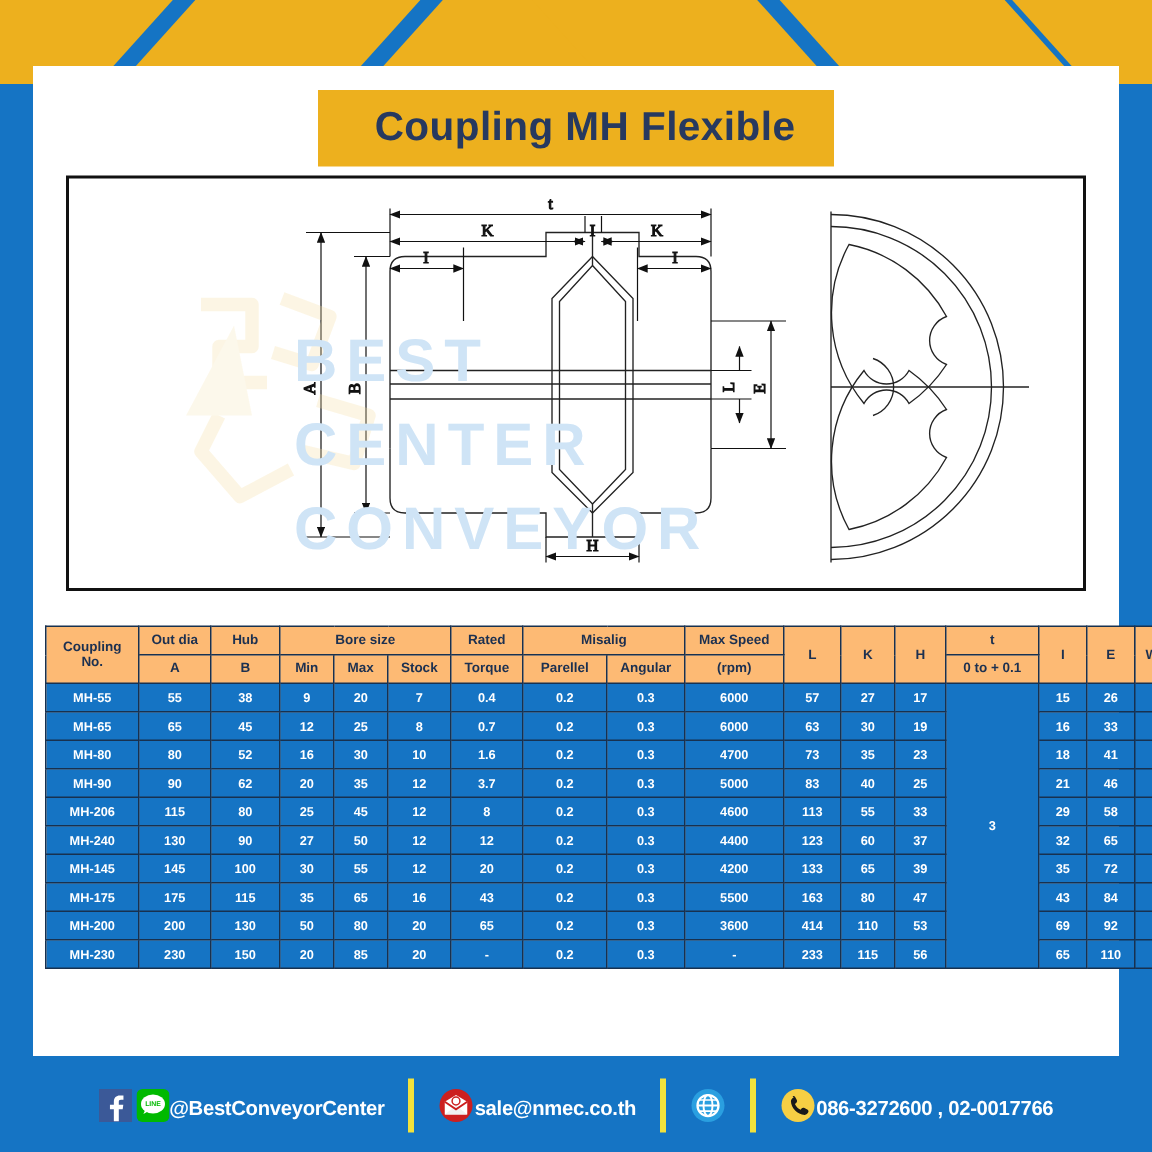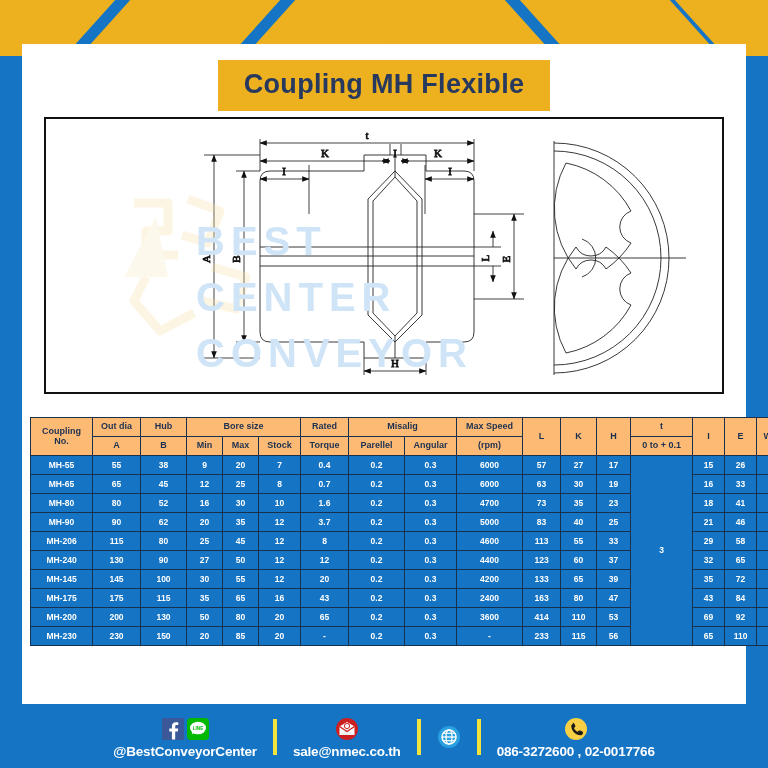--- a/index.html
+++ b/index.html
@@ -43,21 +43,21 @@
     position: absolute; left: 0; top: 16px;
     width: 724px; text-align: center;
   }
   .title-banner {
     display: inline-block;
     background: #edb01e;
     color: #27395f;
     font-size: 27px;
     font-weight: bold;
     letter-spacing: .3px;
-    padding: 9px 26px 11px 26px;
+    padding: 9px 26px 11px 38px;
   }
 
   
   .draw-frame {
     position: absolute;
     left: 22px; top: 73px;
     width: 680px; height: 277px;
     border: 2px solid #111;
     background: #fff;
     overflow: hidden;
@@ -114,21 +114,21 @@
     position: absolute;
     left: 0; top: 706px;
     width: 768px; height: 62px;
     background: #1574c4;
     display: flex;
     align-items: center;
     justify-content: center;
   }
   .fgroup {
     display: flex;
-    flex-direction: column;
+    flex-direction: row;
     align-items: center;
     justify-content: center;
     padding: 0 10px;
   }
   .fgroup .icons { display: flex; align-items: center; gap: 3px; height: 26px; }
   .fgroup .ftext {
     color: #ffffff;
     font-size: 13.5px;
     font-weight: bold;
     margin-top: 2px;
@@ -487,21 +487,21 @@
             <tr>
               <td>MH-175</td>
               <td>175</td>
               <td>115</td>
               <td>35</td>
               <td>65</td>
               <td>16</td>
               <td>43</td>
               <td>0.2</td>
               <td>0.3</td>
-              <td>2400</td>
+              <td>5500</td>
               <td>163</td>
               <td>80</td>
               <td>47</td>
               <td>43</td>
               <td>84</td>
               <td>16.1</td>
             </tr>
             <tr>
               <td>MH-200</td>
               <td>200</td>

